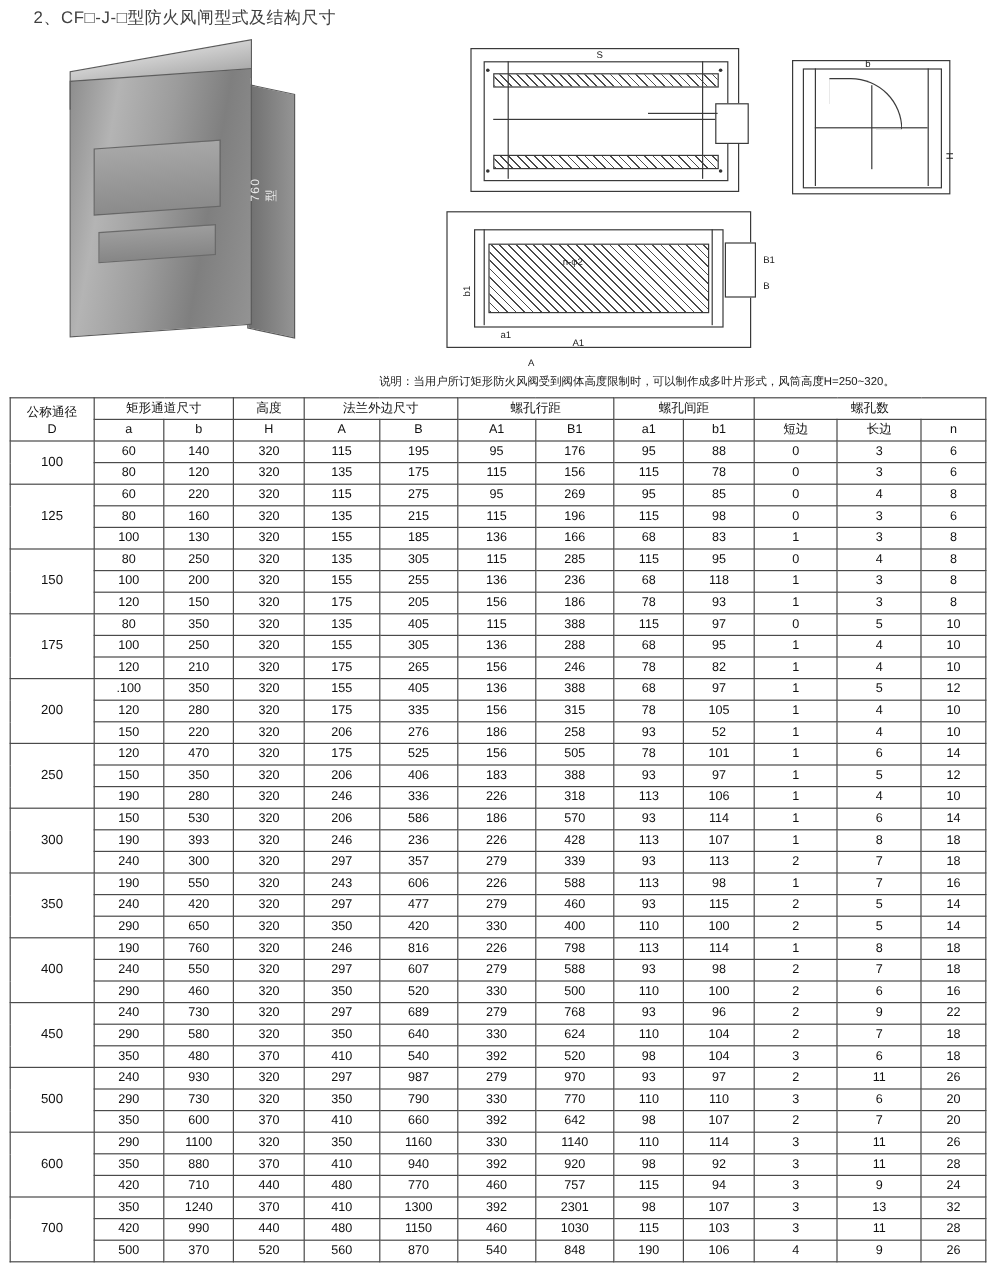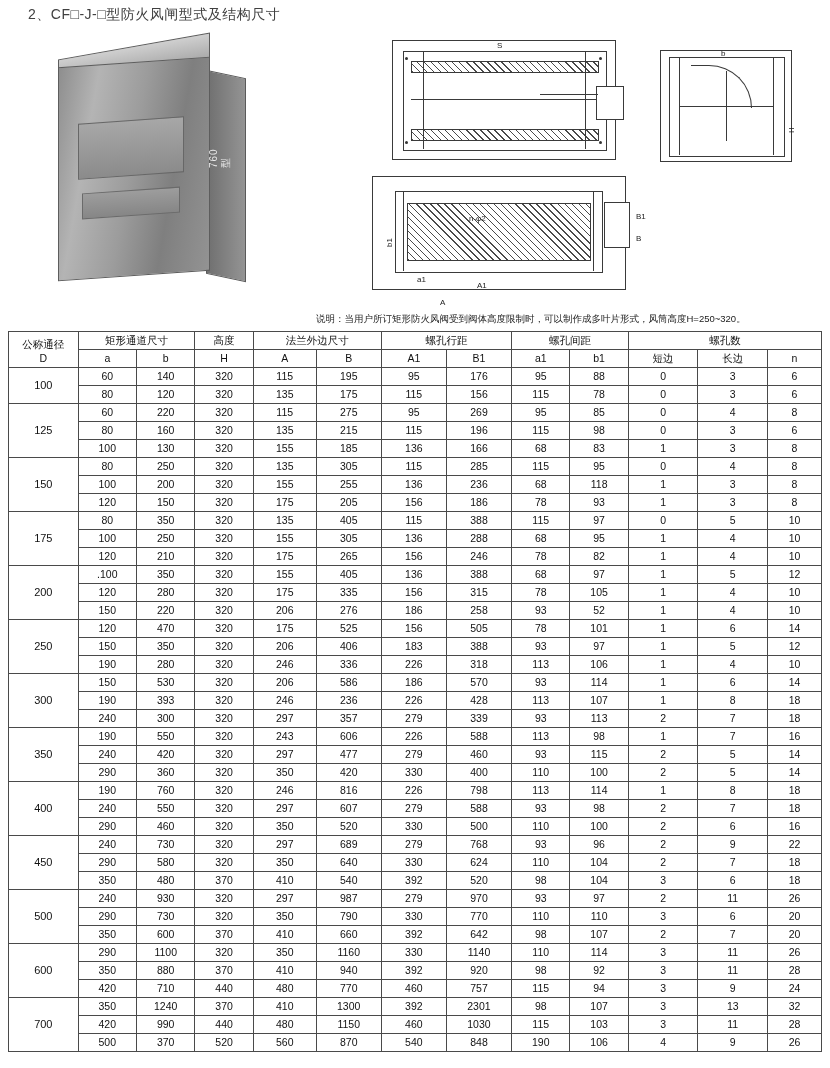--- a/index.html
+++ b/index.html
@@ -542,21 +542,21 @@
           <td>279</td>
           <td>460</td>
           <td>93</td>
           <td>115</td>
           <td>2</td>
           <td>5</td>
           <td>14</td>
         </tr>
         <tr>
           <td>290</td>
-          <td>360</td>
+          <td>650</td>
           <td>320</td>
           <td>350</td>
           <td>420</td>
           <td>330</td>
           <td>400</td>
           <td>110</td>
           <td>100</td>
           <td>2</td>
           <td>5</td>
           <td>14</td>

